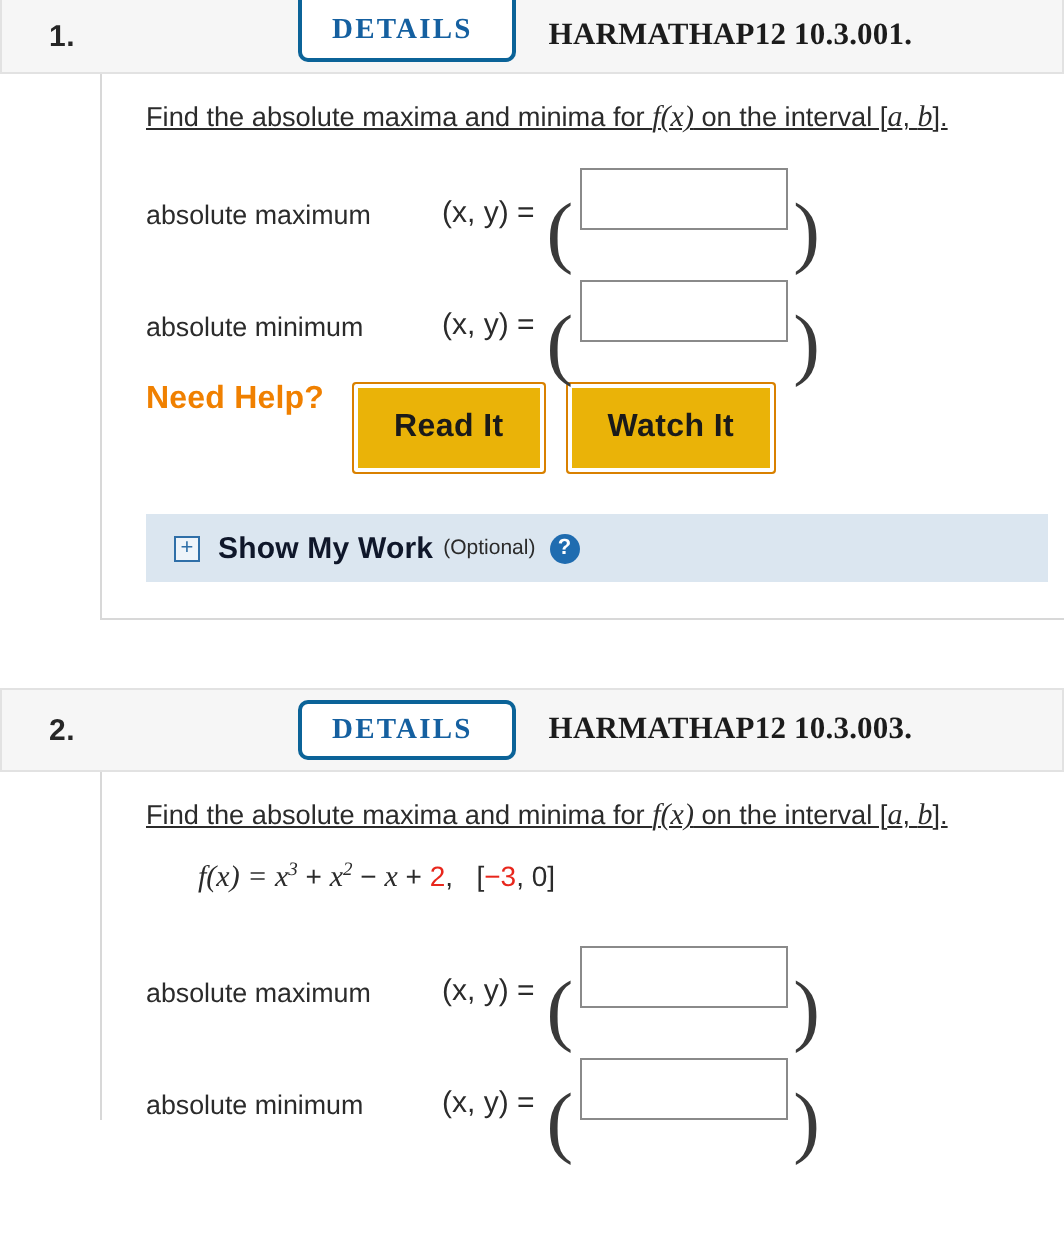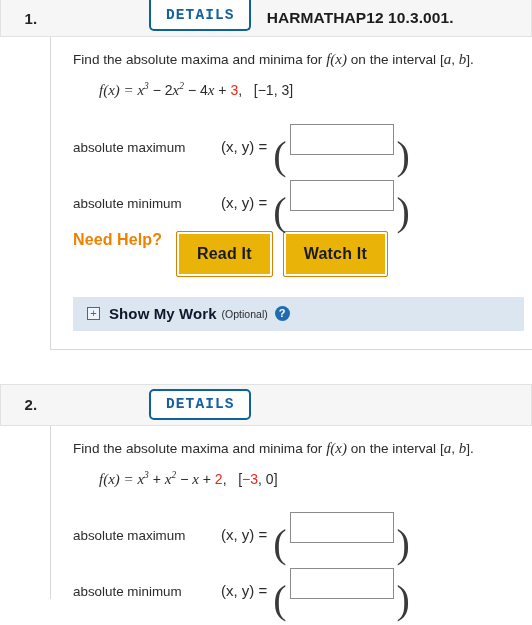--- a/index.html
+++ b/index.html
@@ -37,57 +37,59 @@
 
   .details-btn {
     margin-left: 88px;
     background: #ffffff;
     border: 2px solid #0b6398;
     border-radius: 5px;
     color: #1560a0;
     font-size: 14.5px;
     font-weight: bold;
     letter-spacing: 1.1px;
-    padding: 6px 14px 6px 15px;
+    padding: 6px 20px 6px 15px;
     line-height: 1;
     cursor: pointer;
-    font-family: Liberation Mono, monospace;
+    font-family: Liberation Serif, serif;
   }
   .details-btn.clipped {
     border-top: none;
     border-top-left-radius: 0;
     border-top-right-radius: 0;
     padding-top: 9px;
     position: relative;
     top: -3px;
   }
 
   .qcode {
     margin-left: 16px;
     font-size: 15.5px;
     font-weight: bold;
     color: #1c1c1c;
     letter-spacing: .1px;
+    font-family: Liberation Serif, serif;
   }
 
   
   .qbody {
     margin-left: 50px;
     border-left: 1px solid #d8d8d8;
     padding: 14px 0 0 12px;
     min-height: 10px;
   }
   .qbody.bordered-bottom { border-bottom: 1px solid #d8d8d8; }
 
   .prompt {
     font-size: 13.6px;
     color: #2b2b2b;
     padding-left: 10px;
     margin-bottom: 13px;
     white-space: nowrap;
+    text-decoration: underline;
   }
   .formula {
     font-size: 14px;
     color: #2b2b2b;
     padding-left: 36px;
     margin-bottom: 22px;
     white-space: nowrap;
   }
   i.v { font-style: italic; font-family: "Liberation Serif", serif; font-size: 15px; }
   sup { font-size: 9.5px; vertical-align: super; font-style: italic;
@@ -223,21 +225,20 @@
     <div class="qheader clipped">
       <div class="qnum">1.</div>
       <button class="details-btn clipped">DETAILS</button>
       <div class="qcode">HARMATHAP12 10.3.001.</div>
     </div>
 
     <div class="qbody bordered-bottom">
 
       <div class="prompt"><span>Find the absolute maxima and minima for </span><i class="v">f(x)</i><span> on the interval [</span><i class="v">a</i><span>, </span><i class="v">b</i><span>].</span></div>
 
-      <div class="formula"><i class="v">f(x) = </i><i class="v">x</i><sup>3</sup><span> − 2</span><i class="v">x</i><sup>2</sup><span> − 4</span><i class="v">x</i><span> + </span><span class="red">3</span><span>,</span>&nbsp;&nbsp;&nbsp;<span>[−1, 3]</span></div>
 
       <div class="ansrow">
         <div class="anslabel">absolute maximum</div>
         <div class="xy">(x, y)  =</div>
         <span class="paren">(</span>
         <input class="ansinput" type="text" value="" style="">
         <span class="paren">)</span>
       </div>
 
       <div class="ansrow">
@@ -265,20 +266,21 @@
     </div>
   </div>
 
   <div class="spacer"></div>
 
   <div class="question">
 
     <div class="qheader">
       <div class="qnum">2.</div>
       <button class="details-btn">DETAILS</button>
+      <div class="qcode">HARMATHAP12 10.3.003.</div>
     </div>
 
     <div class="qbody">
 
       <div class="prompt"><span>Find the absolute maxima and minima for </span><i class="v">f(x)</i><span> on the interval [</span><i class="v">a</i><span>, </span><i class="v">b</i><span>].</span></div>
 
       <div class="formula"><i class="v">f(x) = </i><i class="v">x</i><sup>3</sup><span> + </span><i class="v">x</i><sup>2</sup><span> − </span><i class="v">x</i><span> + </span><span class="red">2</span><span>,</span>&nbsp;&nbsp;&nbsp;<span>[</span><span class="red">−3</span><span>, </span><span>0</span><span>]</span></div>
 
       <div class="ansrow">
         <div class="anslabel">absolute maximum</div>

